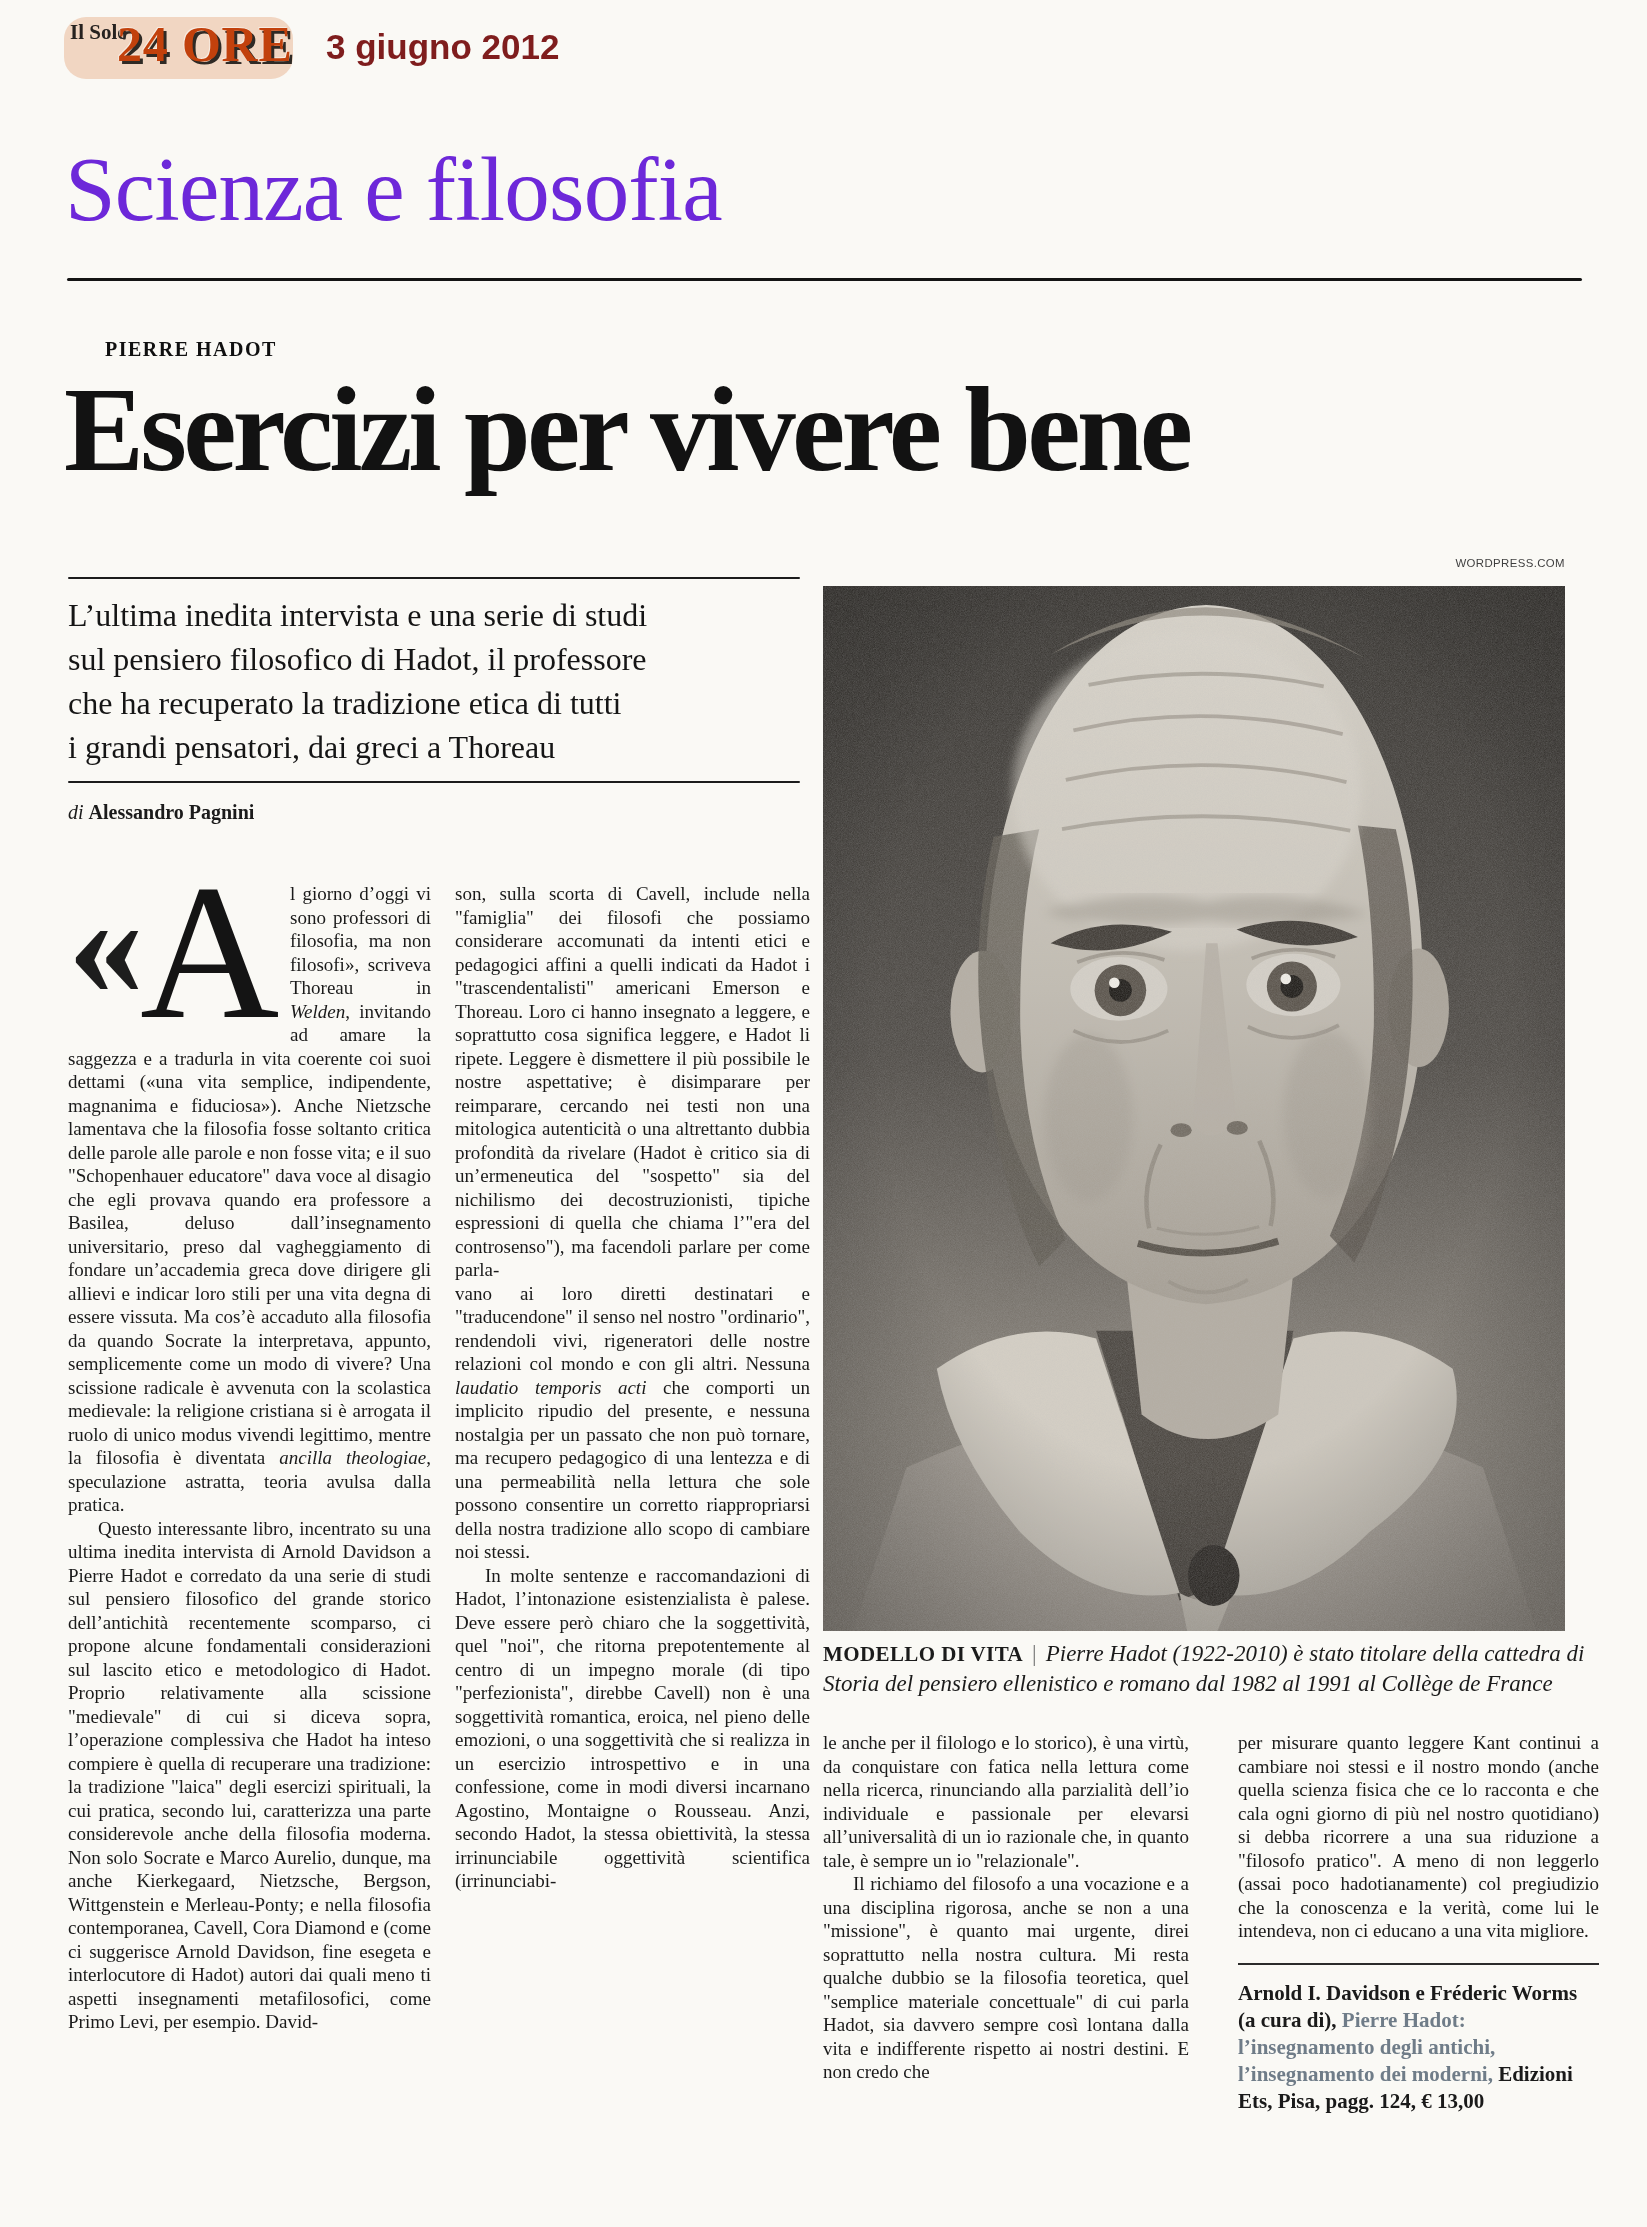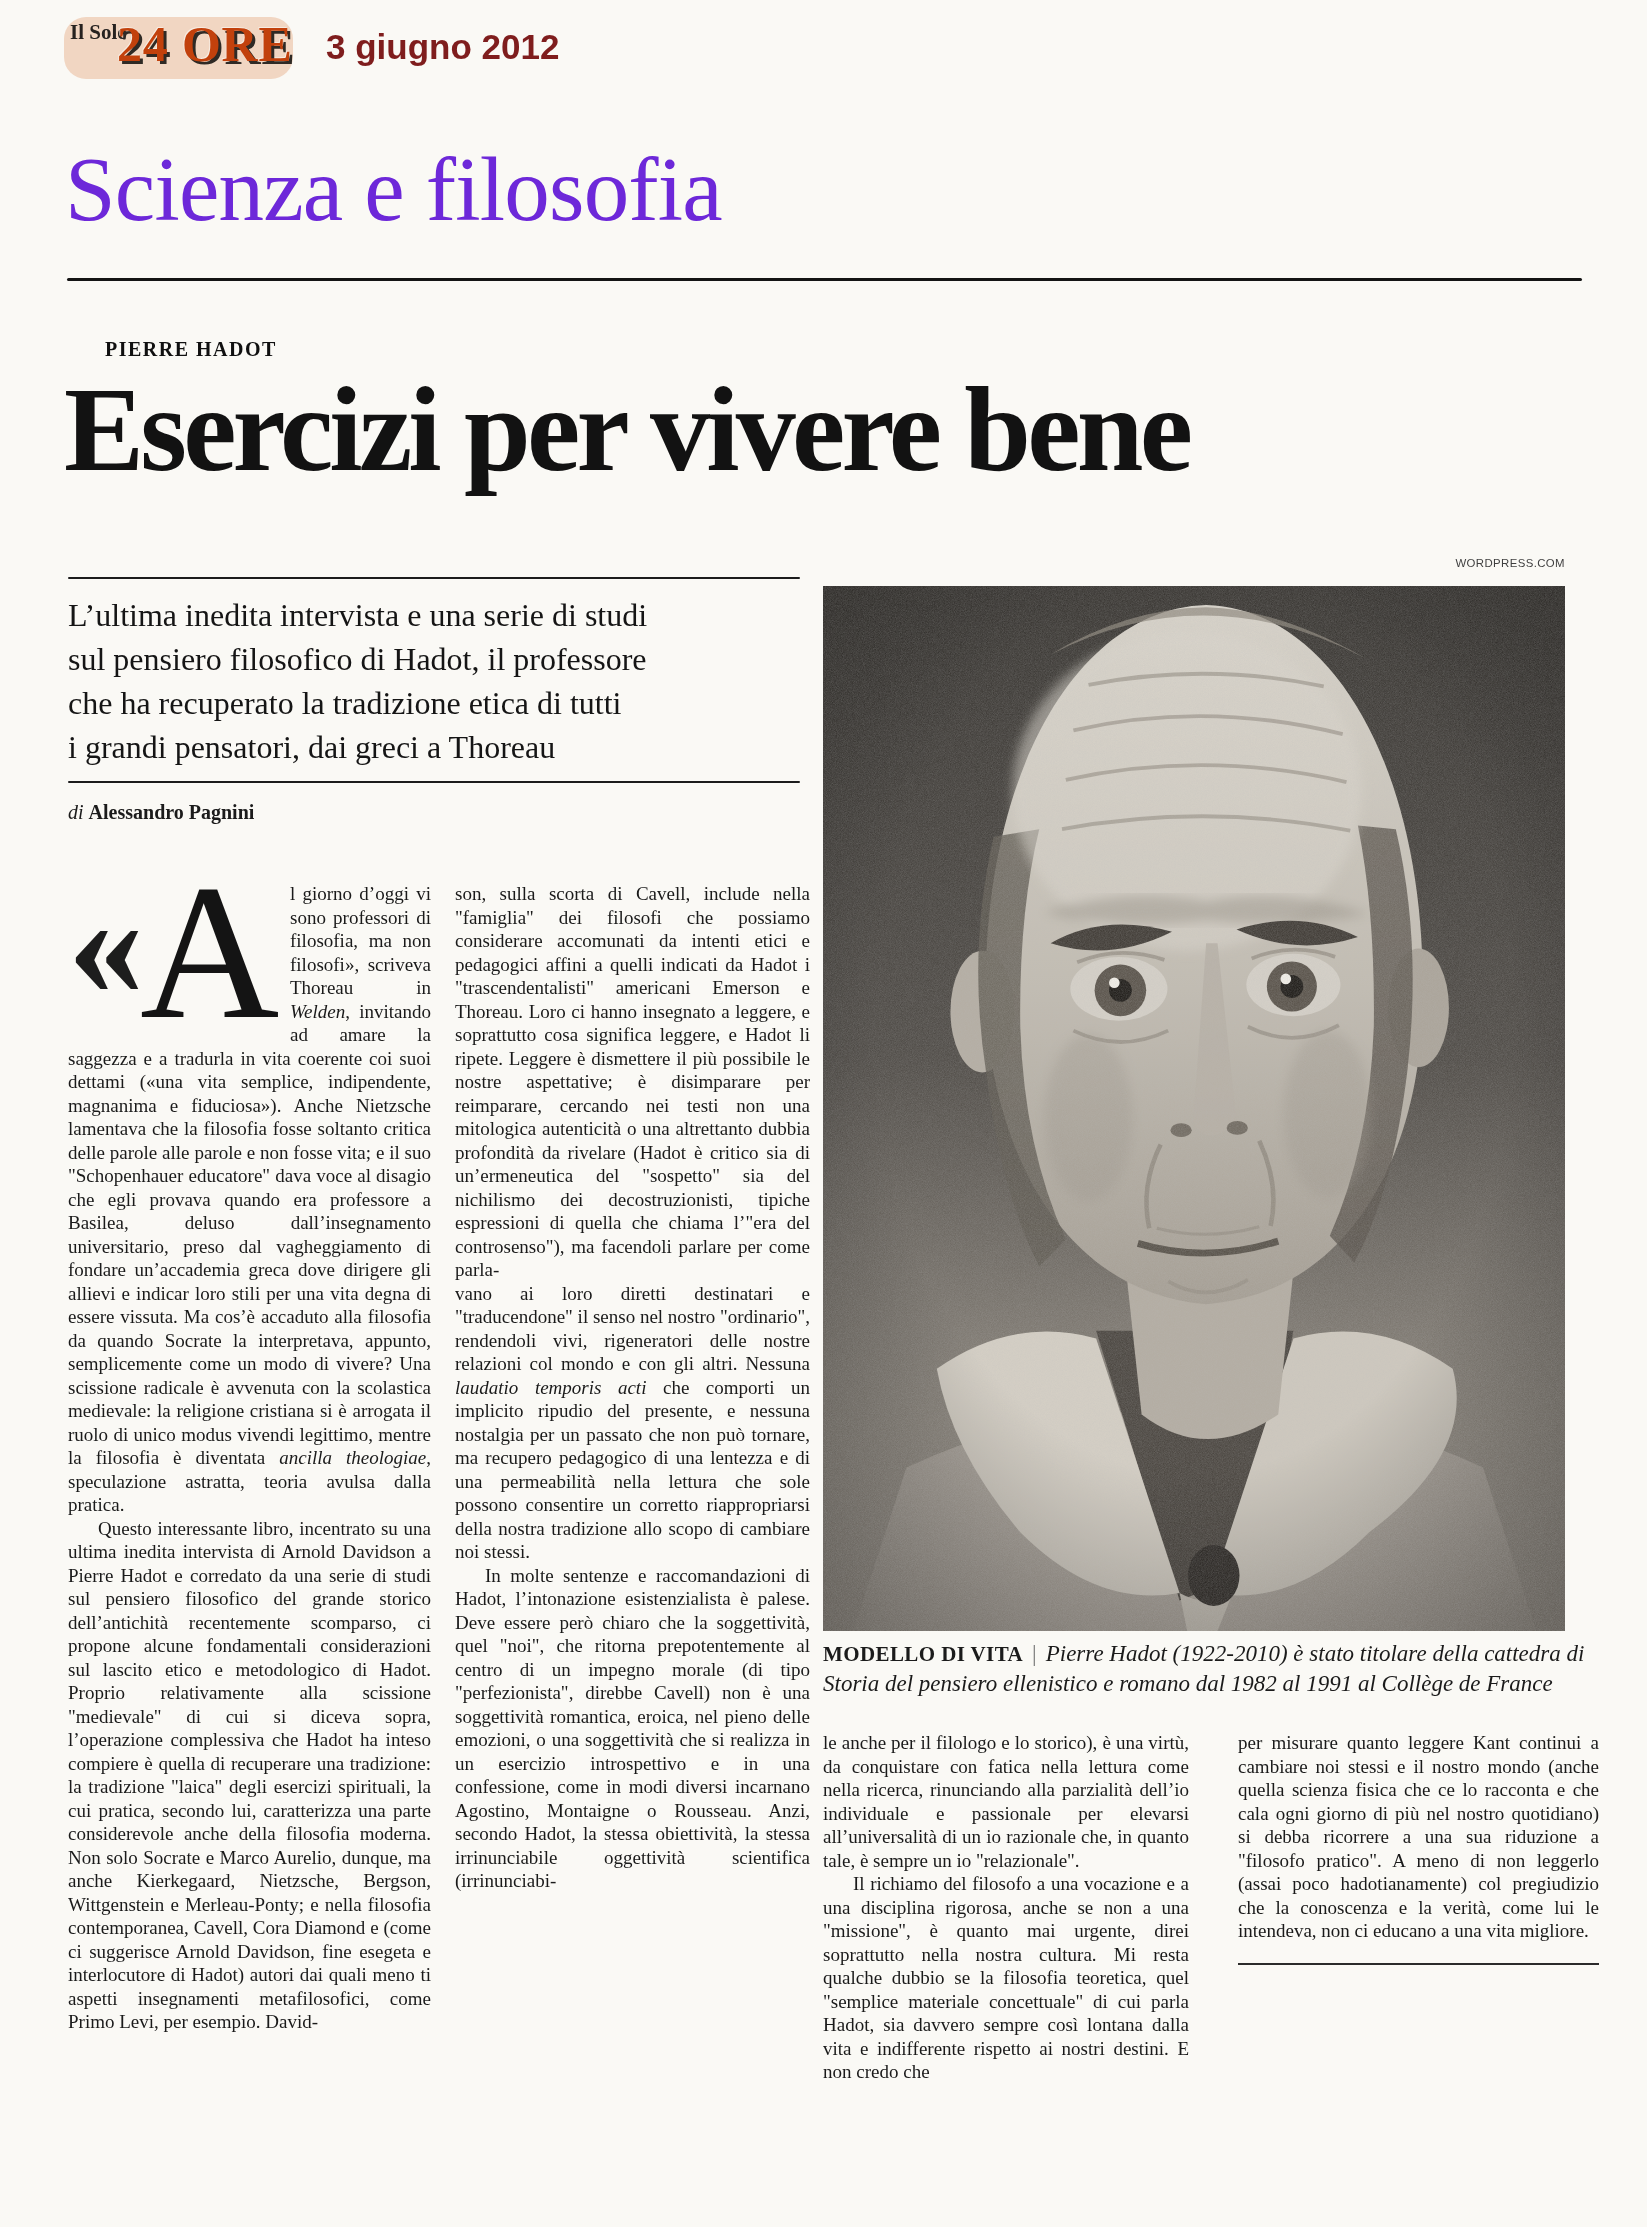--- a/index.html
+++ b/index.html
@@ -201,16 +201,19 @@
   </div>
 
   <div class="abs col col3">
     <p>le anche per il filologo e lo storico), è una virtù, da conquistare con fatica nella lettura come nella ricerca, rinunciando alla parzialità dell’io individuale e passionale per elevarsi all’universalità di un io razionale che, in quanto tale, è sempre un io "relazionale".</p>
     <p class="indent">Il richiamo del filosofo a una vocazione e a una disciplina rigorosa, anche se non a una "missione", è quanto mai urgente, direi soprattutto nella nostra cultura. Mi resta qualche dubbio se la filosofia teoretica, quel "semplice materiale concettuale" di cui parla Hadot, sia davvero sempre così lontana dalla vita e indifferente rispetto ai nostri destini. E non credo che</p>
   </div>
 
   <div class="abs col col4">
     <p>per misurare quanto leggere Kant continui a cambiare noi stessi e il nostro mondo (anche quella scienza fisica che ce lo racconta e che cala ogni giorno di più nel nostro quotidiano) si debba ricorrere a una sua riduzione a "filosofo pratico". A meno di non leggerlo (assai poco hadotianamente) col pregiudizio che la conoscenza e la verità, come lui le intendeva, non ci educano a una vita migliore.</p>
     <hr class="hr-book">
+    <p class="book">
+      <span class="authors">Arnold I. Davidson e Fréderic Worms (a cura di), </span><span class="title">Pierre Hadot: l’insegnamento degli antichi, l’insegnamento dei moderni, </span><span class="publisher">Edizioni Ets, Pisa, pagg. 124, € 13,00</span>
+    </p>
   </div>
 
 </div>
 
 
 </body></html>

